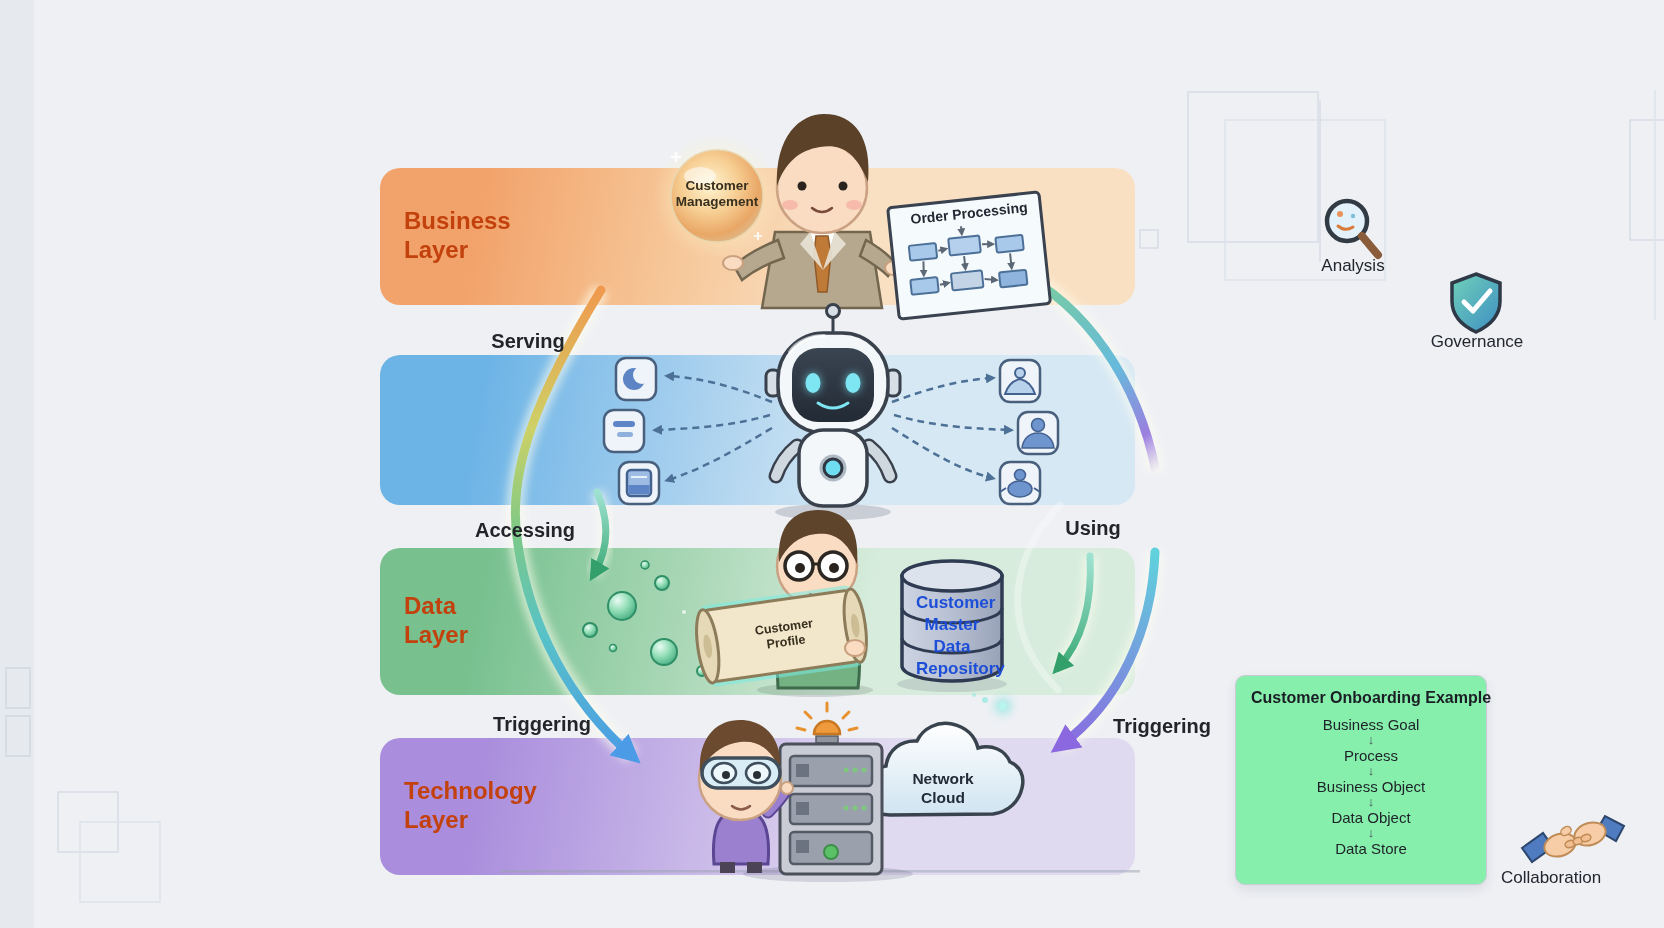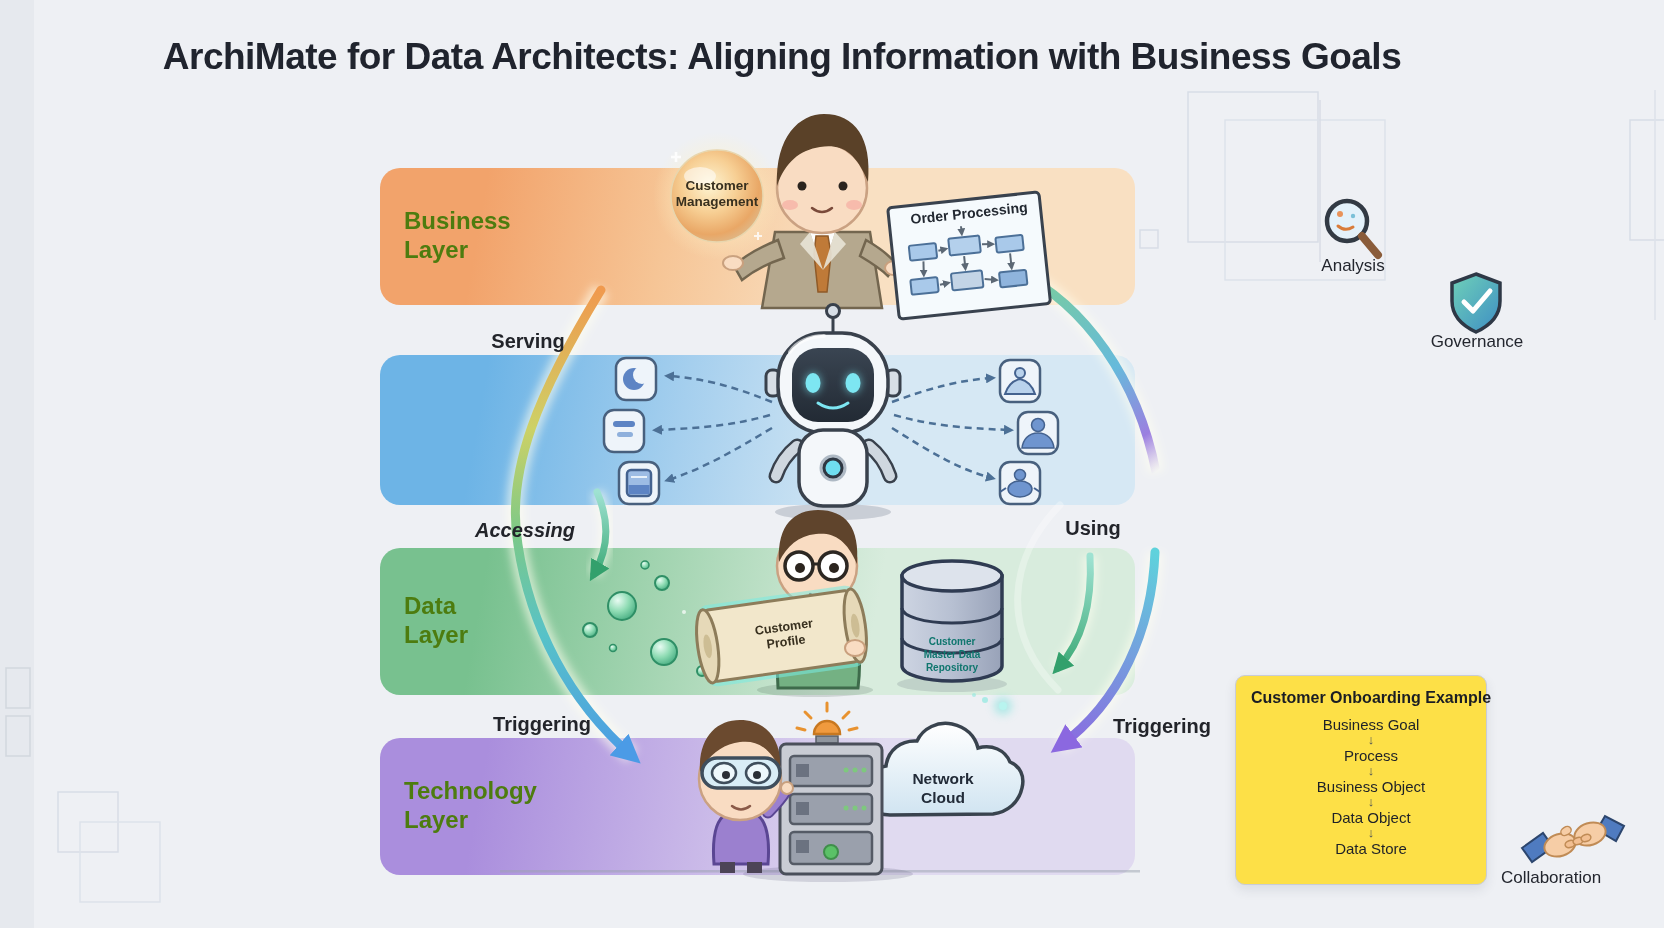--- a/index.html
+++ b/index.html
@@ -16,36 +16,36 @@
   .band-application{top:355px;height:150px;background:linear-gradient(100deg,#6db4e6 0%,#6db4e6 14%,#a5cfee 40%,#d6e8f4 65%);}
   .band-data{top:548px;height:147px;background:linear-gradient(100deg,#78c18f 0%,#78c18f 14%,#a9d7b6 40%,#d8ecdd 65%);}
   .band-technology{top:738px;height:137px;background:linear-gradient(100deg,#aa8edd 0%,#aa8edd 14%,#c6b4e7 40%,#e0daf0 65%);}
   
   .title{
     top:36px;left:782px;transform:translateX(-50%);white-space:nowrap;
     font-size:37px;font-weight:700;color:#20242e;letter-spacing:-.5px;
   }
   .layerlbl{
     left:404px;width:135px;font-size:24px;font-weight:700;line-height:1.2;
-    color:#4d7c0f;z-index:5;
+    color:#c2410c;z-index:5;
   }
   .rel{
     font-size:20px;font-weight:600;color:#22242a;transform:translateX(-50%);
     white-space:nowrap;z-index:6;
   }
   .artlbl{
     font-weight:700;color:#38301f;text-align:center;line-height:1.2;z-index:6;
   }
   .sidelbl{
     font-size:17px;font-weight:500;color:#23262e;transform:translateX(-50%);
     white-space:nowrap;z-index:6;
   }
   
   .examplebox{
-    left:1235px;top:675px;width:252px;height:210px;background:#fde047;
+    left:1235px;top:675px;width:252px;height:210px;background:#86efac;
     border:1.5px solid #c9ccd6;border-radius:10px;z-index:6;
     box-shadow:0 5px 12px rgba(40,50,70,.10);
     display:flex;flex-direction:column;align-items:center;padding-top:13px;padding-left:20px;
   }
   .examplebox .ebtitle{font-size:16px;font-weight:700;color:#1a1d24;margin-bottom:9px;white-space:nowrap;}
   .examplebox .ebstep{font-size:15px;color:#1e2128;line-height:17px;}
   .examplebox .ebarrow{font-size:13px;color:#4a4f58;line-height:14px;}
   .svgcanvas{position:absolute;left:0;top:0;z-index:4;}
   .decor{position:absolute;left:0;top:0;z-index:1;}
   .bands{z-index:2;}
@@ -388,36 +388,35 @@
       <path d="M 1624,826 L 1605,816 L 1597,830 L 1616,841 Z" fill="#4f7bc0" stroke="#2c466e" stroke-width="2"></path>
       <ellipse cx="1560" cy="845" rx="16" ry="11" fill="#f6cda6" stroke="#c08b55" stroke-width="2" transform="rotate(-18 1560 845)"></ellipse>
       <ellipse cx="1590" cy="834" rx="16" ry="11" fill="#f6cda6" stroke="#c08b55" stroke-width="2" transform="rotate(-18 1590 834)"></ellipse>
       <ellipse cx="1570" cy="844" rx="5" ry="3.5" fill="#f2bf92" stroke="#c08b55" stroke-width="1.5" transform="rotate(-18 1570 844)"></ellipse>
       <ellipse cx="1578" cy="841" rx="5" ry="3.5" fill="#f2bf92" stroke="#c08b55" stroke-width="1.5" transform="rotate(-18 1578 841)"></ellipse>
       <ellipse cx="1586" cy="838" rx="5" ry="3.5" fill="#f2bf92" stroke="#c08b55" stroke-width="1.5" transform="rotate(-18 1586 838)"></ellipse>
       <ellipse cx="1566" cy="831" rx="5.5" ry="4" fill="#f6cda6" stroke="#c08b55" stroke-width="1.5" transform="rotate(-30 1566 831)"></ellipse>
     </g>
   </svg>
 
-  <div class="abs title">ArchiMate for Data Architects: Aligning Information with Business Goals</div>
 
   <div class="abs layerlbl" style="top:207px;">Business Layer</div>
   <div class="abs layerlbl" style="top:592px;width:90px;">Data Layer</div>
   <div class="abs layerlbl" style="top:777px;">Technology Layer</div>
 
   <div class="abs rel" style="left:528px;top:330px;">Serving</div>
-  <div class="abs rel" style="left:525px;top:519px;font-style:italic;">Accessing</div>
+  <div class="abs rel" style="left:525px;top:519px;">Accessing</div>
   <div class="abs rel" style="left:1093px;top:517px;">Using</div>
   <div class="abs rel" style="left:542px;top:713px;">Triggering</div>
   <div class="abs rel" style="left:1162px;top:715px;">Triggering</div>
 
   <div class="abs artlbl" style="left:672px;top:178px;width:90px;font-size:13.5px;">Customer Management</div>
   <div class="abs artlbl" style="left:899px;top:205px;width:140px;font-size:14px;color:#222831;transform:rotate(-6deg);">Order Processing</div>
   <div class="abs artlbl" style="left:745px;top:620px;width:80px;font-size:12.5px;transform:rotate(-8deg);">Customer Profile</div>
-  <div class="abs artlbl" style="left:916px;top:592px;width:72px;font-size:10px;color:#0f766e;line-height:1.3;margin-top:43px;">Customer Master Data Repository</div>
+  <div class="abs artlbl" style="left:916px;top:592px;width:72px;font-size:17px;color:#1d4ed8;line-height:1.3;">Customer Master Data Repository</div>
   <div class="abs artlbl" style="left:905px;top:770px;width:76px;font-size:15.5px;color:#222b38;">Network Cloud</div>
 
   <div class="abs sidelbl" style="left:1353px;top:256px;text-align:right;">Analysis</div>
   <div class="abs sidelbl" style="left:1477px;top:332px;">Governance</div>
   <div class="abs sidelbl" style="left:1551px;top:868px;">Collaboration</div>
 
   <div class="abs examplebox">
     <div class="ebtitle">Customer Onboarding Example</div>
     <div class="ebstep">Business Goal</div>
     <div class="ebarrow">↓</div>

